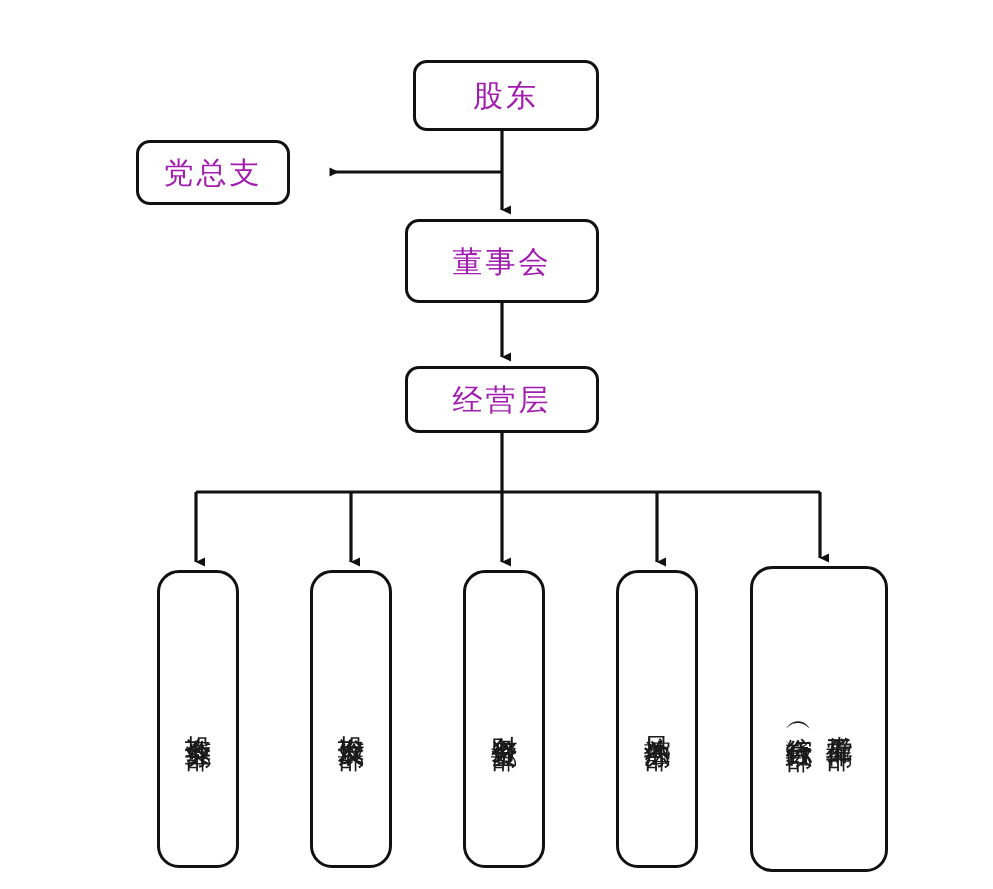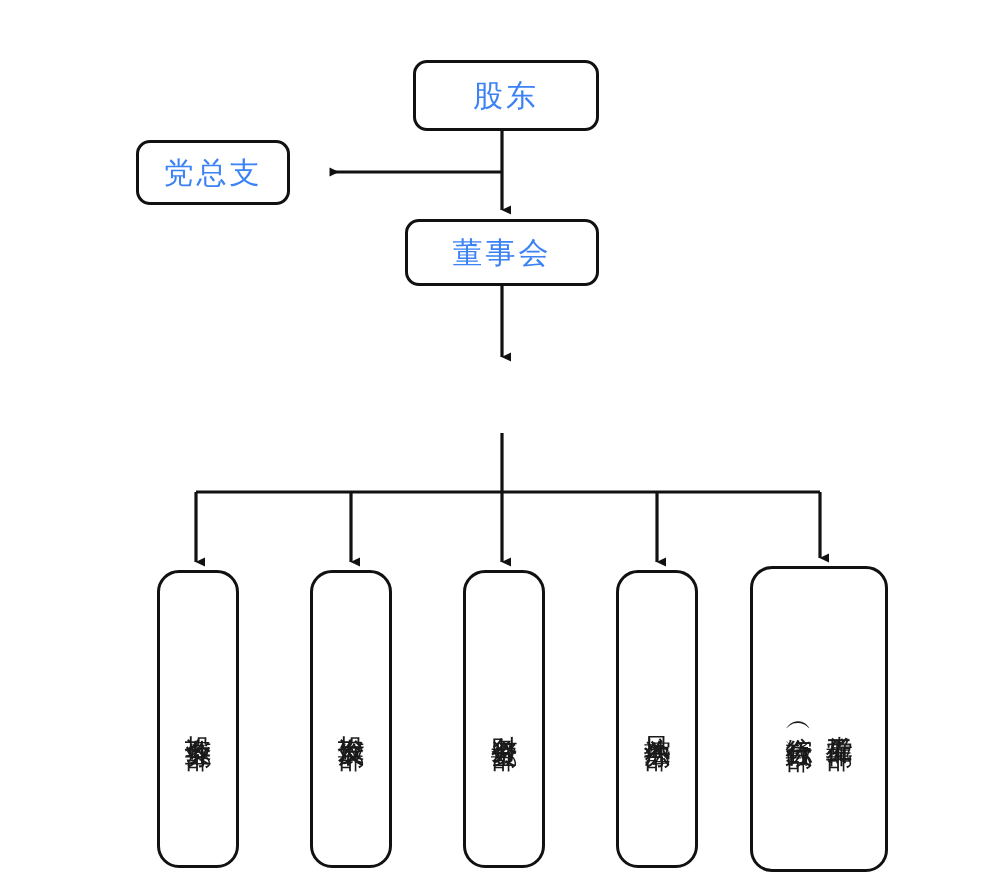--- a/index.html
+++ b/index.html
@@ -28,21 +28,21 @@
     background: #ffffff;
     border: 3px solid #111111;
     border-radius: 14px;
     display: flex;
     align-items: center;
     justify-content: center;
     z-index: 2;
   }
   .node-label-h {
     font-size: 30px;
-    color: #3b82f6;
+    color: #a21caf;
     letter-spacing: 3px;
     line-height: 1.1;
     white-space: nowrap;
   }
   .node-vertical {
     border-radius: 22px;
     padding-top: 8px;
     padding-bottom: 8px;
     align-items: flex-start;
     justify-content: center;
@@ -105,24 +105,27 @@
   </svg>
 
   <div class="node" style="left:413px; top:60px; width:186px; height:71px;">
     <span class="node-label-h">股东</span>
   </div>
 
   <div class="node" style="left:136px; top:140px; width:154px; height:65px;">
     <span class="node-label-h">党总支</span>
   </div>
 
-  <div class="node" style="left:405px; top:219px; width:194px; height:67px;">
+  <div class="node" style="left:405px; top:219px; width:194px; height:84px;">
     <span class="node-label-h">董事会</span>
   </div>
 
+  <div class="node" style="left:405px; top:366px; width:194px; height:67px;">
+    <span class="node-label-h">经营层</span>
+  </div>
 
   <div class="node node-vertical" style="left:157px; top:570px; width:82px; height:298px;">
     <div class="vcols">
       <div class="vcol">投资业务部</div>
     </div>
   </div>
 
   <div class="node node-vertical" style="left:310px; top:570px; width:82px; height:298px;">
     <div class="vcols">
       <div class="vcol">投资发展部</div>

